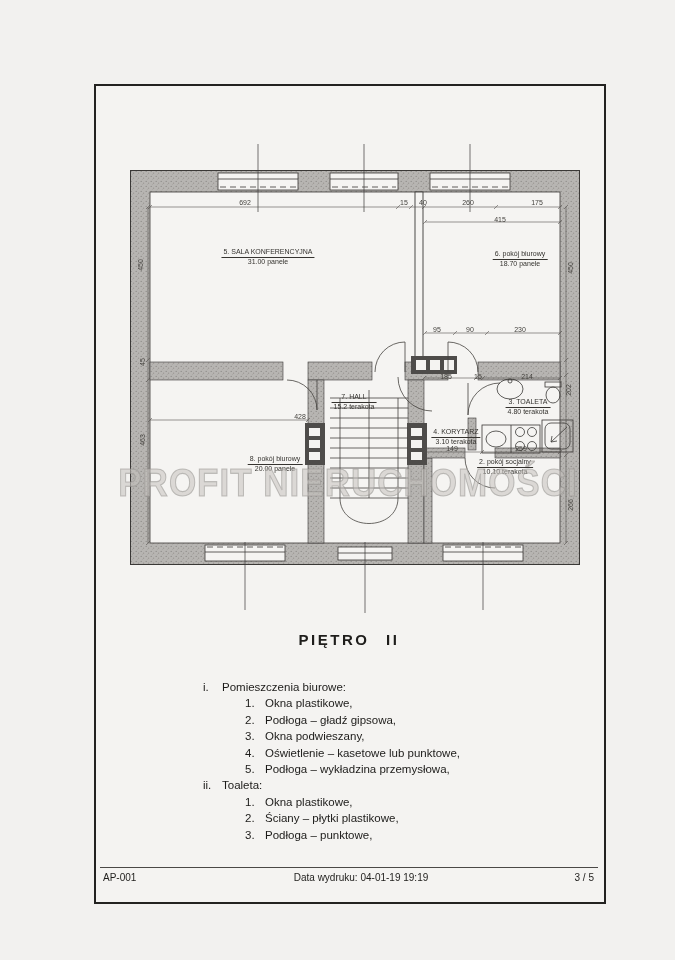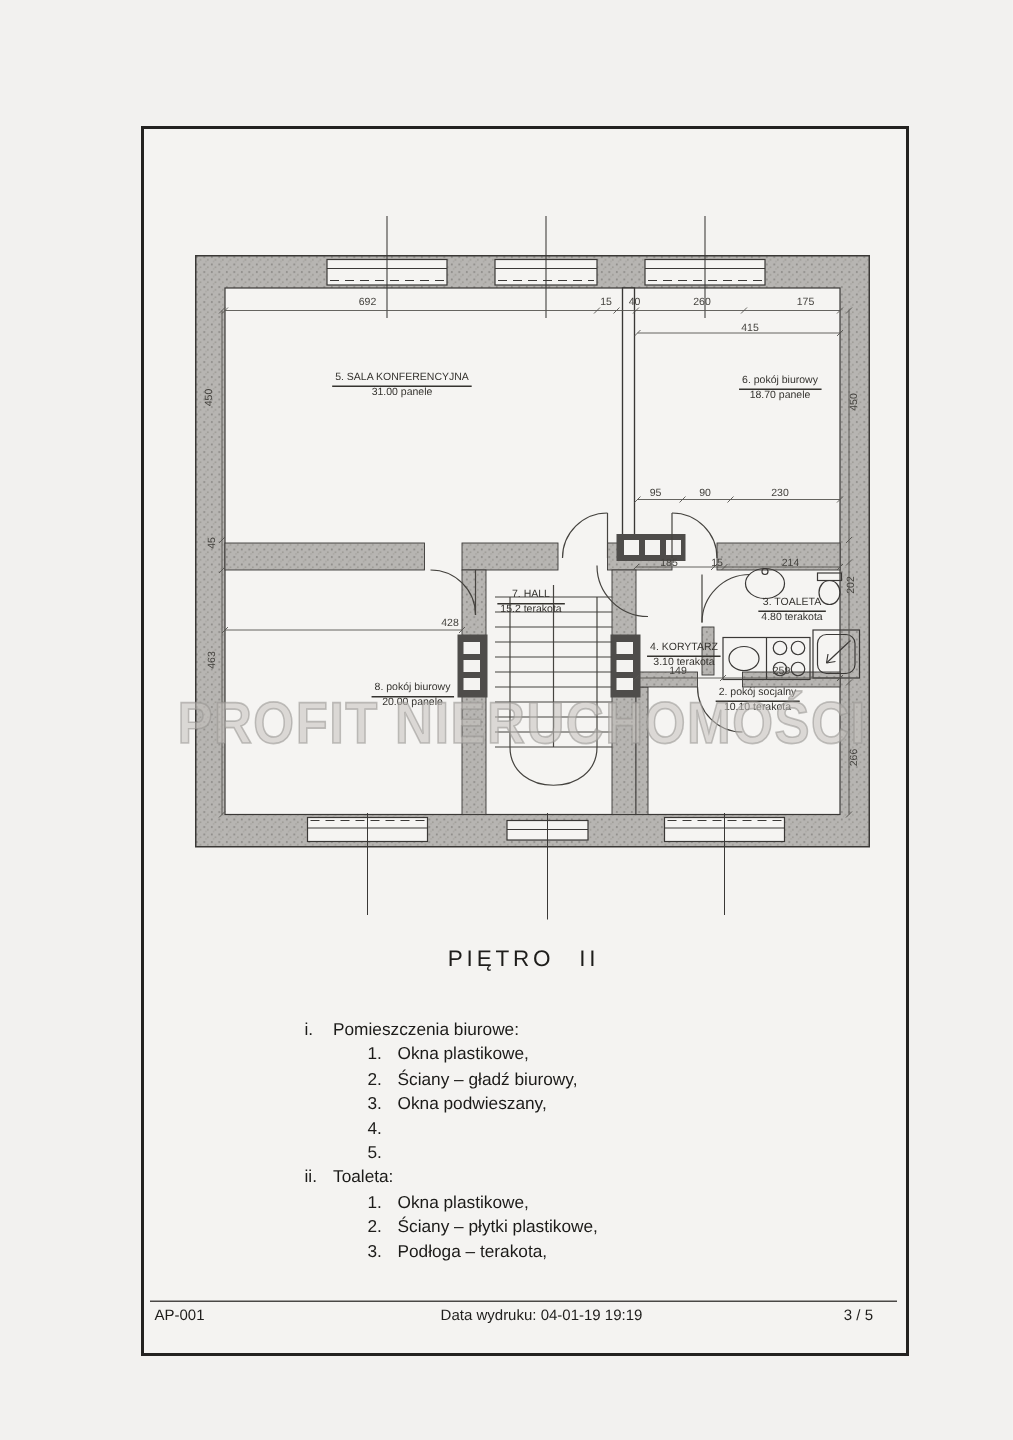--- a/index.html
+++ b/index.html
@@ -34,36 +34,36 @@
     position:absolute;left:88px;top:463px;width:520px;
     font-size:35px;font-weight:700;letter-spacing:1px;
     color:rgba(196,193,189,0.55);
     -webkit-text-stroke:1px rgba(150,147,143,0.55);
     white-space:nowrap;transform:scaleY(1.12);
     text-align:center;pointer-events:none;z-index:5;
   }
   
   #plan-title{
     position:absolute;left:95px;top:631px;width:508px;
-    text-align:center;font-size:15px;font-weight:400;
+    text-align:center;font-size:15px;font-weight:700;
     letter-spacing:2.5px;word-spacing:10px;color:#1e1d1b;
   }
   
   #specs{position:absolute;left:203px;top:679px;width:360px;font-size:11.5px;color:#1c1b19;}
   .spec-section-head{display:flex;line-height:16.4px;}
   .spec-index{width:19px;}
   .spec-title{flex:1;}
   .spec-item{display:flex;line-height:16.4px;}
   .spec-num{width:20px;margin-left:42px;}
   
   #footer-rule{position:absolute;left:100px;top:867px;width:498px;height:1px;background:#4a4846;}
   #footer{position:absolute;left:100px;top:872px;width:498px;font-size:10px;color:#1e1d1b;}
   #footer .fl{position:absolute;left:3px;top:0;}
   #footer .fc{position:absolute;left:12px;width:100%;text-align:center;top:0;}
-  #footer .fr{position:absolute;right:16px;top:0;}
+  #footer .fr{position:absolute;right:4px;top:0;}
 </style>
 </head>
 <body>
 
 <div id="page-frame"></div>
 
 <svg id="plan-svg" width="450" height="395" viewBox="0 0 450 395">
   <defs>
     <pattern id="stip" width="5" height="5" patternUnits="userSpaceOnUse">
       <rect width="5" height="5" fill="#b7b5b2"></rect>
@@ -302,47 +302,49 @@
     <div class="spec-section-head">
       <span class="spec-index">i.</span>
       <span class="spec-title">Pomieszczenia biurowe:</span>
     </div>
     <div class="spec-item">
       <span class="spec-num">1.</span>
       <span>Okna plastikowe,</span>
     </div>
     <div class="spec-item">
       <span class="spec-num">2.</span>
-      <span>Ściany – gładź biurowy,</span>
+      <span>Podłoga – gładź gipsowa,</span>
     </div>
     <div class="spec-item">
       <span class="spec-num">3.</span>
       <span>Okna podwieszany,</span>
     </div>
     <div class="spec-item">
       <span class="spec-num">4.</span>
+      <span>Oświetlenie – kasetowe lub punktowe,</span>
     </div>
     <div class="spec-item">
       <span class="spec-num">5.</span>
+      <span>Podłoga – wykładzina przemysłowa,</span>
     </div>
     <div class="spec-section-head">
       <span class="spec-index">ii.</span>
       <span class="spec-title">Toaleta:</span>
     </div>
     <div class="spec-item">
       <span class="spec-num">1.</span>
       <span>Okna plastikowe,</span>
     </div>
     <div class="spec-item">
       <span class="spec-num">2.</span>
       <span>Ściany – płytki plastikowe,</span>
     </div>
     <div class="spec-item">
       <span class="spec-num">3.</span>
-      <span>Podłoga – terakota,</span>
+      <span>Podłoga – punktowe,</span>
     </div>
   </div>
 
 <div id="footer-rule"></div>
 <div id="footer">
   <span class="fl">AP-001</span>
   <span class="fc">Data wydruku: 04-01-19 19:19</span>
   <span class="fr">3 / 5</span>
 </div>
 

